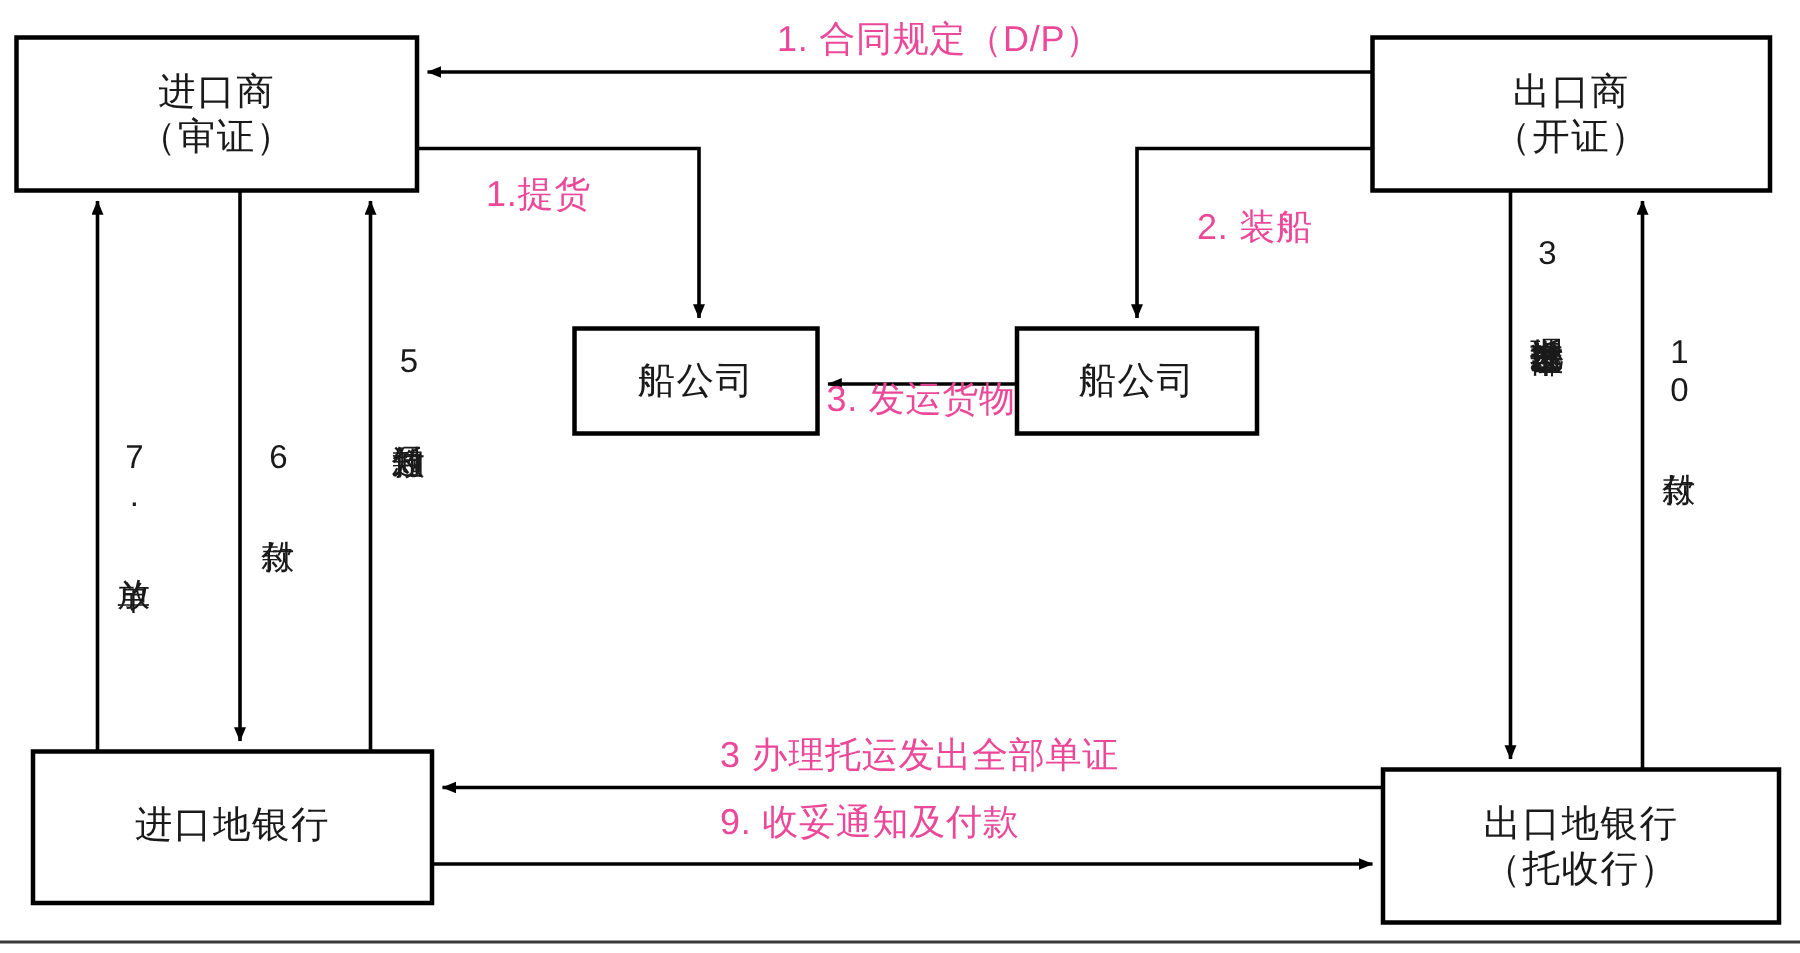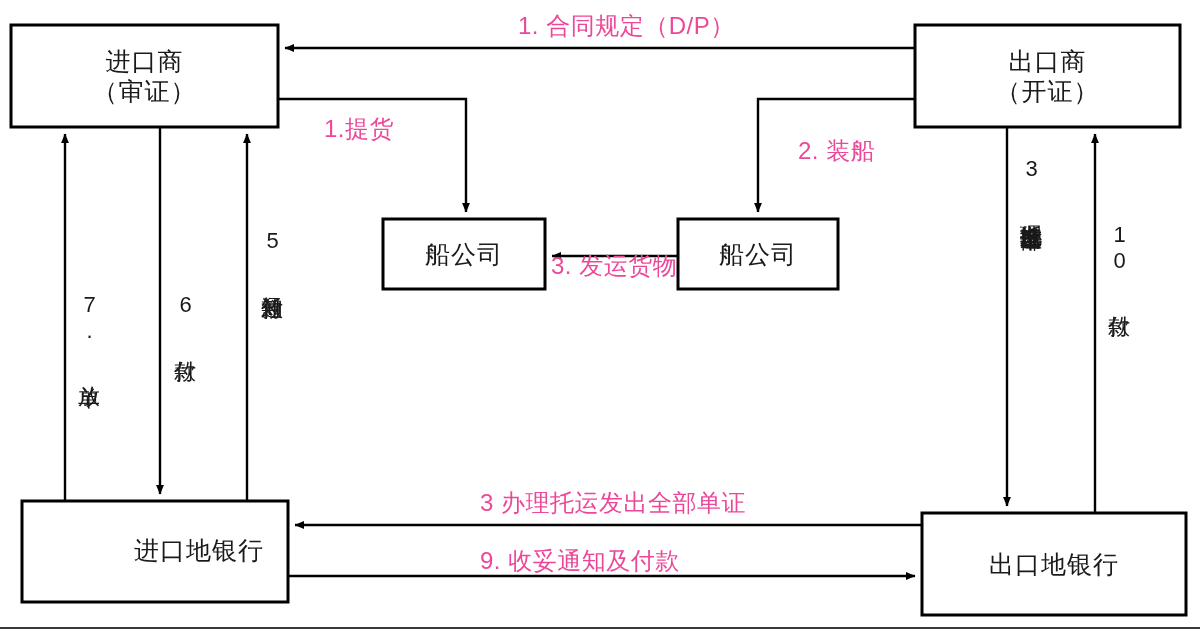--- a/index.html
+++ b/index.html
@@ -128,39 +128,40 @@
   </div>
 
   <div class="node-label" style="left:383px; top:219px; width:162px; height:70px;">
     <span class="ln">船公司</span>
   </div>
 
   <div class="node-label" style="left:678px; top:219px; width:160px; height:70px;">
     <span class="ln">船公司</span>
   </div>
 
-  <div class="node-label" style="left:22px; top:501px; width:266px; height:98px;padding-left:44px;">
+  <div class="node-label" style="left:22px; top:501px; width:266px; height:98px;">
     <span class="ln">进口地银行</span>
   </div>
 
   <div class="node-label" style="left:922px; top:513px; width:264px; height:102px;">
     <span class="ln">出口地银行</span>
+    <span class="ln">（托收行）</span>
   </div>
 
   <div class="edge-label" style="left:518px; top:10px;">1. 合同规定（D/P）</div>
 
   <div class="edge-label" style="left:324px; top:113px;">1.提货</div>
 
   <div class="edge-label" style="left:798px; top:113px;margin-top:22px;">2. 装船</div>
 
   <div class="edge-label" style="left:551px; top:222px;margin-top:28px;">3. 发运货物</div>
 
   <div class="edge-label" style="left:480px; top:487px;">3 办理托运发出全部单证</div>
 
-  <div class="edge-label" style="left:480px; top:545px;">9. 收妥通知及付款</div>
+  <div class="edge-label" style="left:480px; top:532px;">9. 收妥通知及付款</div>
 
   <div class="edge-label-v" style="left:78px; top:292px;">7. 放单</div>
 
   <div class="edge-label-v" style="left:174px; top:292px;">6 付款</div>
 
   <div class="edge-label-v" style="left:261px; top:228px;">5 通知付款</div>
 
   <div class="edge-label-v" style="left:1020px; top:156px;">3 办理托运发出全部单证</div>
 
   <div class="edge-label-v" style="left:1108px; top:222px;">10 付款</div>

